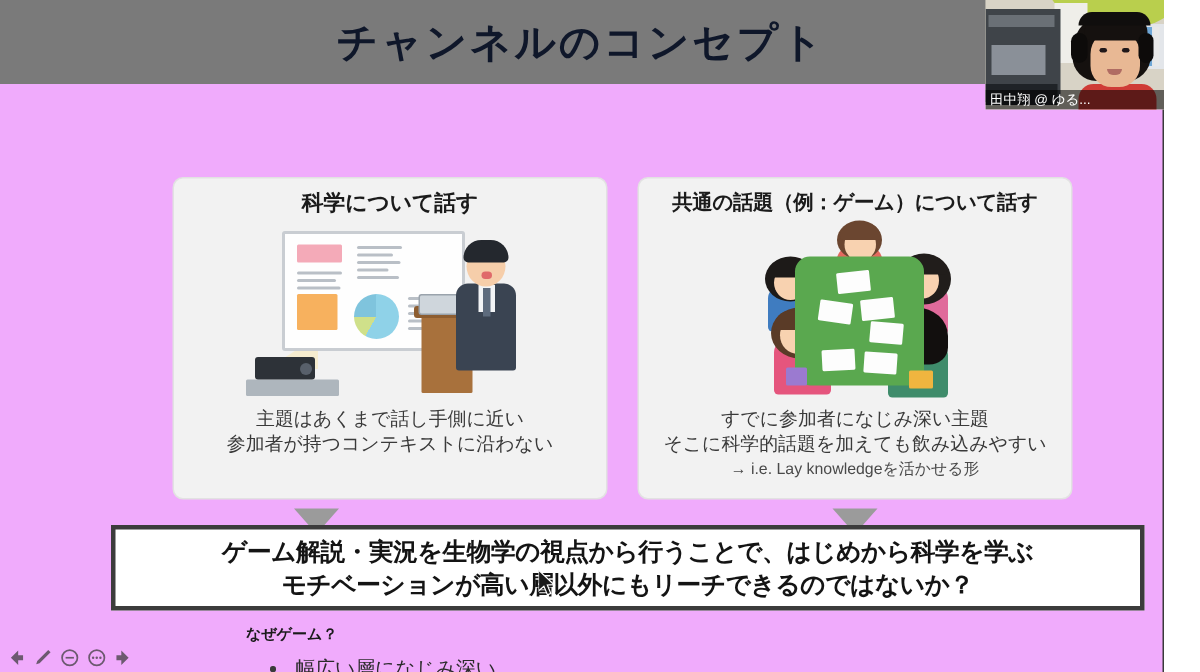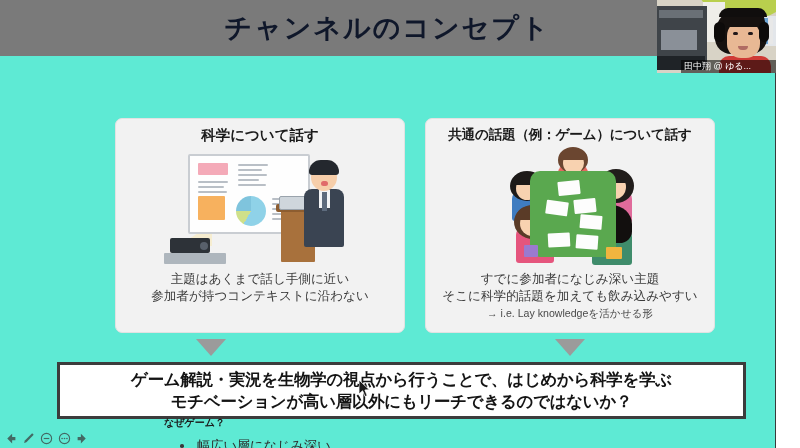--- a/index.html
+++ b/index.html
@@ -21,21 +21,21 @@
     text-align:center;
     color:#0f172a;
     font-size:27px;
     font-weight:700;
     letter-spacing:2px;
     line-height:48px;
     white-space:nowrap;
   }
 
   
-  .slide-area{position:absolute;left:0;top:56px;width:776px;height:392px;background:#5eead4;}
+  .slide-area{position:absolute;left:0;top:56px;width:776px;height:392px;background:#f0abfc;}
   .right-rule{position:absolute;left:775px;top:0;width:1px;height:448px;background:#3a3a3a;}
   .right-gutter{position:absolute;left:776px;top:0;width:24px;height:448px;background:#ffffff;}
 
   
   .card{
     position:absolute;top:62px;
     width:288px;height:213px;
     background:#f2f2f2;
     border:1px solid #e2e2e2;
     border-radius:7px;
@@ -105,24 +105,23 @@
   .arrow-down{
     position:absolute;width:0;height:0;
     border-left:15px solid transparent;
     border-right:15px solid transparent;
     border-top:17px solid #9b9b9b;
   }
   .arrow-a{left:196px;top:283px;}
   .arrow-b{left:555px;top:283px;}
 
   .conclusion-box{
-    position:absolute;left:57px;top:294px;width:683px;height:51px;
+    position:absolute;left:74px;top:294px;width:683px;height:51px;
     background:#ffffff;
     border:3px solid #3c3c3c;
-    margin-top:12px;
   }
   .conclusion-line{
     position:absolute;left:0;width:100%;text-align:center;
     color:#141414;font-weight:700;white-space:nowrap;
   }
   .cl1{top:4px;font-size:16.4px;letter-spacing:-0.2px;}
   .cl2{top:26px;font-size:16.4px;letter-spacing:-0.2px;}
 
   
   .why-head{
@@ -176,21 +175,20 @@
   .wc-eye-l{left:76px;top:32px;}
   .wc-eye-r{left:91px;top:32px;}
   .wc-mouth{position:absolute;left:81px;top:46px;width:10px;height:4px;background:#b06c63;border-radius:0 0 5px 5px;}
   .wc-hs-l{position:absolute;left:57px;top:22px;width:11px;height:20px;background:#0d0b0a;border-radius:6px;}
   .wc-hs-r{position:absolute;left:102px;top:22px;width:10px;height:20px;background:#0d0b0a;border-radius:6px;}
   .wc-band{position:absolute;left:62px;top:8px;width:48px;height:9px;background:#100e0d;border-radius:24px 24px 0 0;}
   .wc-shirt{position:absolute;left:62px;top:56px;width:52px;height:18px;background:#cf3b36;border-radius:10px 10px 0 0;}
   .wc-namebar{
     position:absolute;left:0;bottom:0;width:119px;height:13px;
     background:rgba(0,0,0,.55);
-    margin-left:24px;
   }
   .wc-name{
     position:absolute;left:3px;top:1px;
     font-size:9px;color:#ffffff;white-space:nowrap;line-height:11px;
   }
 
   
   .toolbar{position:absolute;left:4px;top:430px;height:16px;display:flex;align-items:center;gap:5px;}
   .tb-ico{width:13px;height:13px;display:block;opacity:.72;}
 </style>

